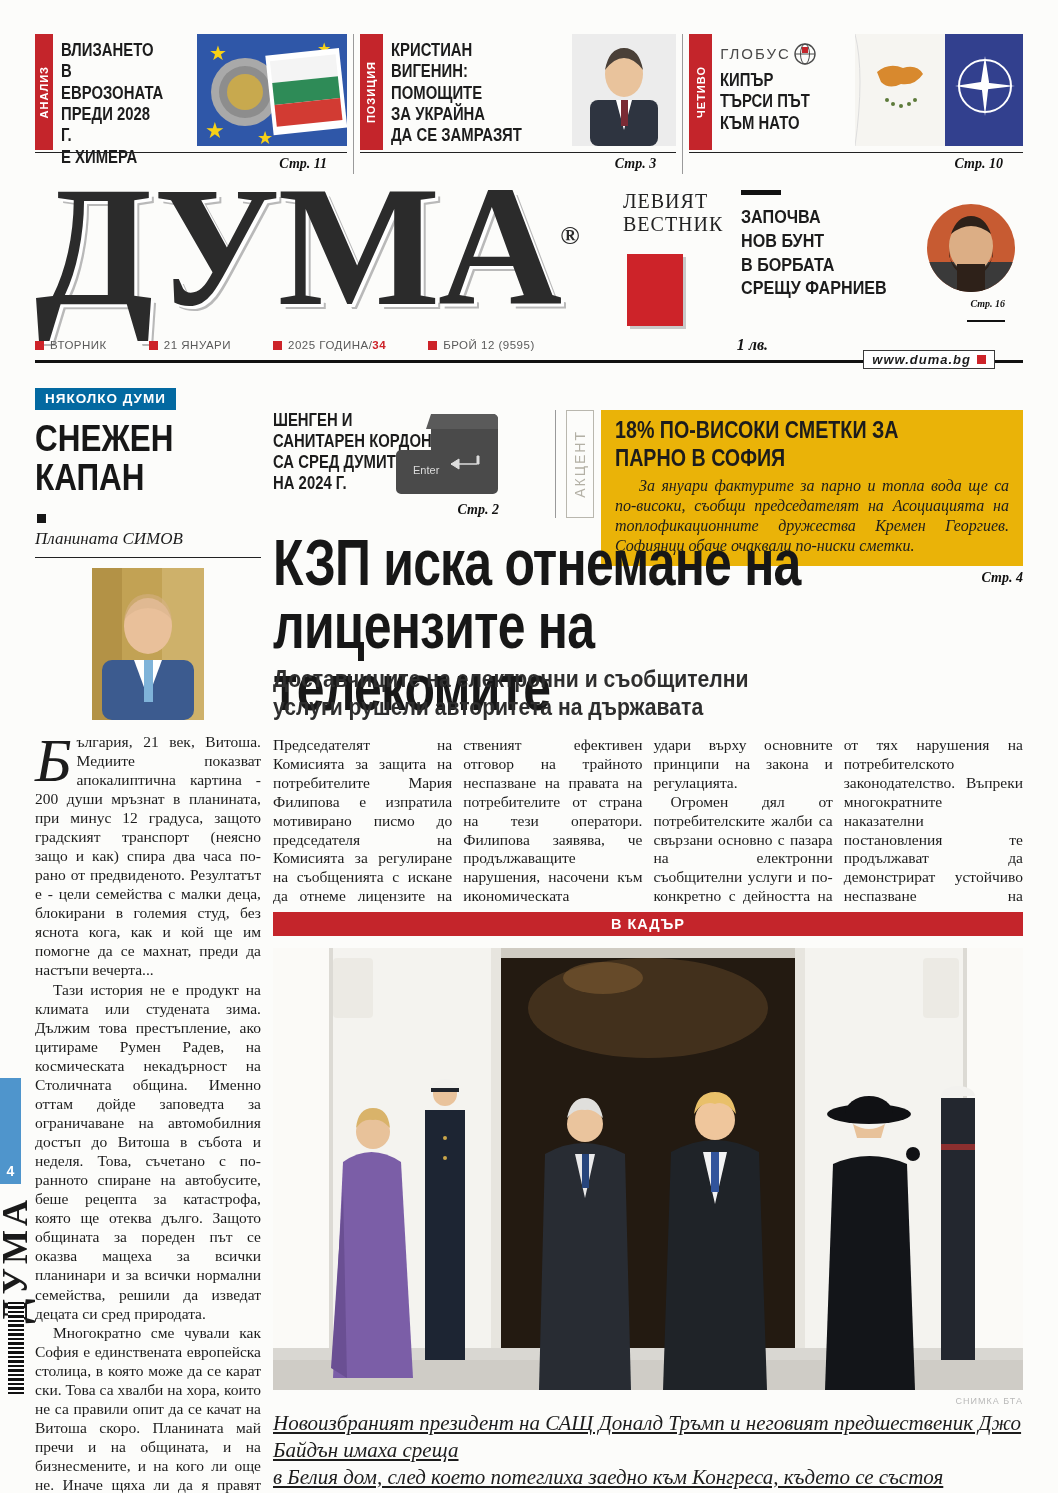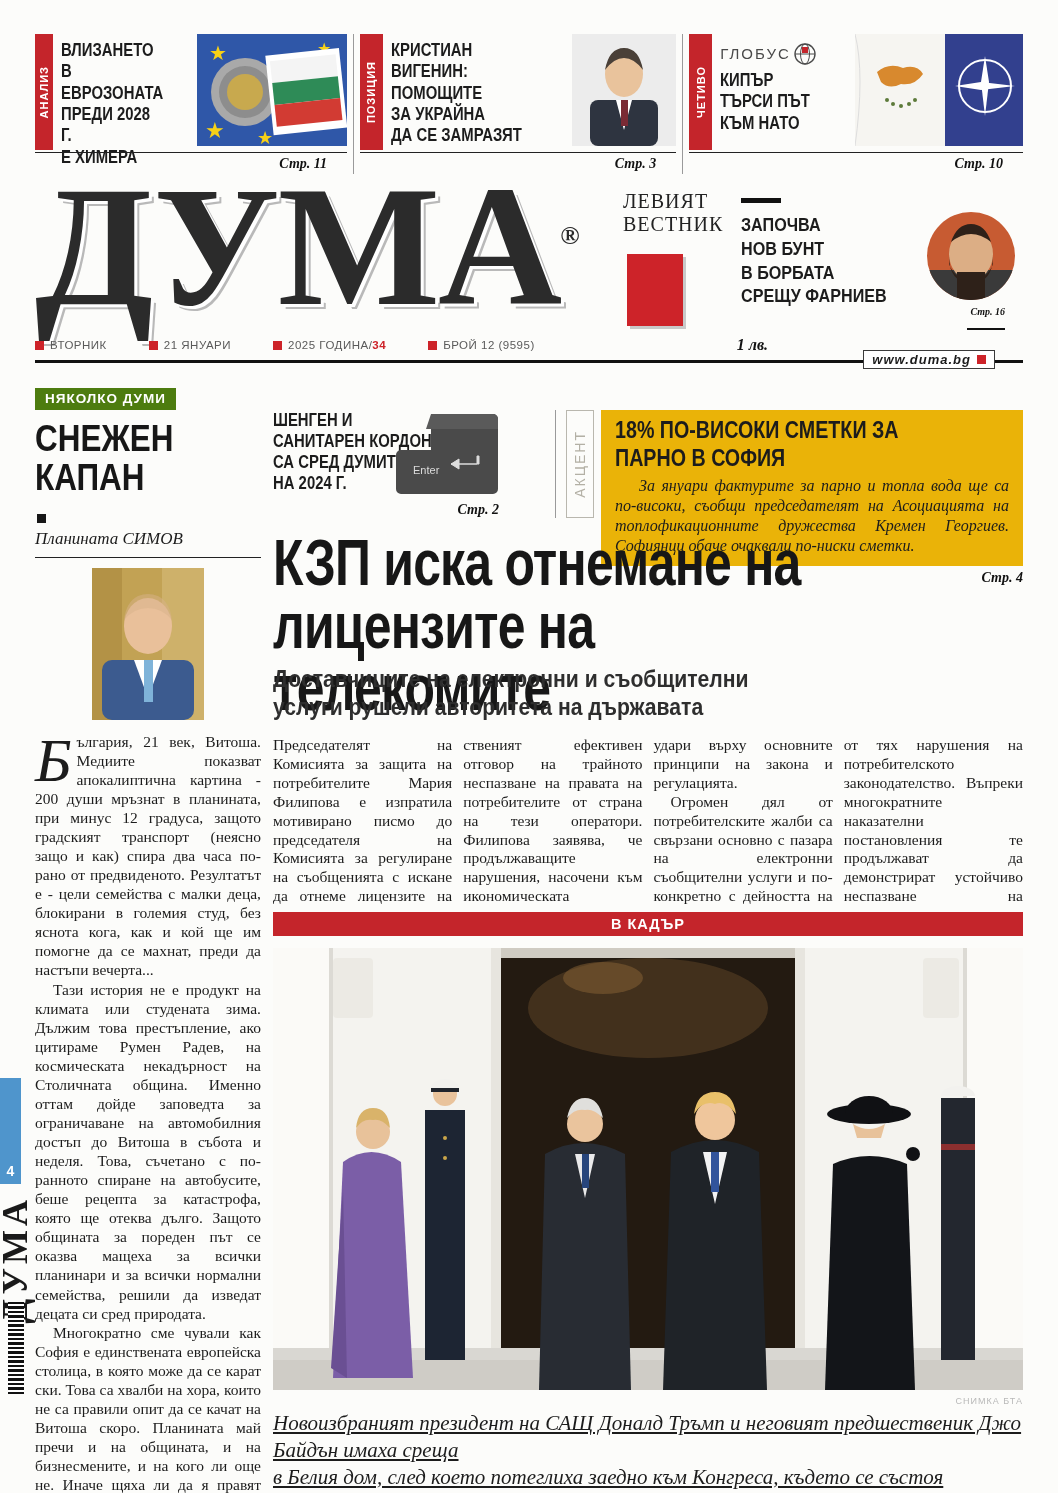--- a/index.html
+++ b/index.html
@@ -27,42 +27,42 @@
 
   
   .masthead{position:absolute;top:178px;left:35px;width:988px;height:202px;}
   .logo{position:absolute;left:0;top:-18px;font-family:"Liberation Serif",serif;font-weight:bold;
         font-size:172px;line-height:1;letter-spacing:-2px;color:#2b2b2b;
         text-shadow:3px 3px 0 #fff,5px 5px 0 #b9b9b9;}
   .logo sup{font-size:26px;vertical-align:60px;letter-spacing:0;text-shadow:none;color:#2b2b2b;}
   .tagline{position:absolute;left:588px;top:12px;font-size:20px;letter-spacing:1px;line-height:1.15;color:#222;}
   .red-square{position:absolute;left:592px;top:76px;width:56px;height:72px;background:#cd2329;
               box-shadow:3px 3px 0 #c9c9c9;}
-  .mh-side{position:absolute;left:706px;top:16px;width:282px;height:150px;}
+  .mh-side{position:absolute;left:706px;top:8px;width:282px;height:150px;}
   .mh-dash{width:40px;height:5px;background:#111;margin:4px 0 10px 0;}
   .mh-title{font-size:19px;line-height:1.25;}
   .mh-photo{position:absolute;right:8px;top:18px;}
   .mh-page{position:absolute;right:18px;top:112px;font-size:10px;border-bottom:0;}
   .mh-page-rule{position:absolute;right:18px;top:134px;width:38px;border-top:2px solid #111;}
   .dateline{position:absolute;left:0;top:158px;width:988px;font-family:"Liberation Sans",sans-serif;
             font-size:11.5px;color:#5a5a5a;display:flex;align-items:center;}
   .dl-item{display:flex;align-items:center;margin-right:42px;letter-spacing:.5px;}
   .dl-sq{width:9px;height:9px;background:#cd2329;margin-right:6px;display:inline-block;}
   .dl-red{color:#cd2329;font-weight:bold;}
   .dl-price{font-family:"Liberation Serif",serif;font-style:italic;font-weight:bold;
             font-size:16px;color:#111;margin-left:160px;}
   .mh-rule{position:absolute;left:0;top:182px;width:988px;border-top:3.5px solid #111;}
   .website{position:absolute;right:28px;top:172px;background:#fff;border:1.5px solid #3a3a3a;
            padding:1px 8px;font-family:"Liberation Sans",sans-serif;font-weight:bold;font-style:italic;
            font-size:13px;letter-spacing:1px;display:flex;align-items:center;gap:6px;}
   .website .dl-sq{margin:0;}
 
   
   .left-col{position:absolute;left:35px;top:388px;width:226px;}
-  .rubric-red{display:inline-block;background:#4d7c0f;color:#fff;font-family:"Liberation Sans",sans-serif;
+  .rubric-red{display:inline-block;background:#0369a1;color:#fff;font-family:"Liberation Sans",sans-serif;
               font-weight:bold;font-size:13.5px;letter-spacing:1px;padding:3px 10px 4px 10px;}
   .op-title{font-size:37px;line-height:1.05;margin-top:10px;color:#171717;}
   .op-bullet{width:9px;height:9px;background:#171717;margin:16px 0 6px 2px;}
   .op-author{font-style:italic;font-size:17px;margin-bottom:8px;}
   .op-rule{border-top:1.5px solid #222;margin-bottom:10px;}
   .op-photo{text-align:center;margin-bottom:8px;}
   .op-body{font-size:15.5px;line-height:1.23;text-align:justify;}
   .op-body p{margin:0;text-indent:18px;}
   .op-body p.first{text-indent:0;}
   .dropcap{float:left;font-size:62px;line-height:.82;font-style:italic;margin:3px 5px 0 0;font-weight:normal;}

